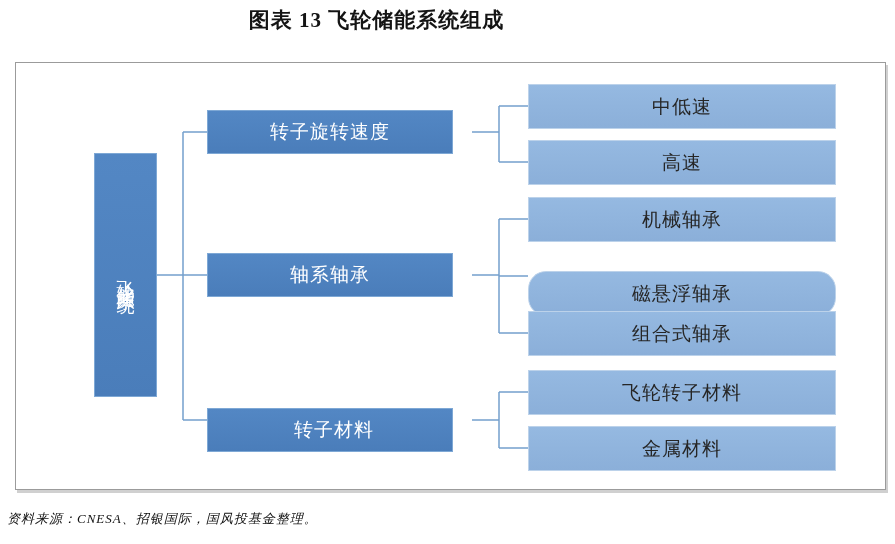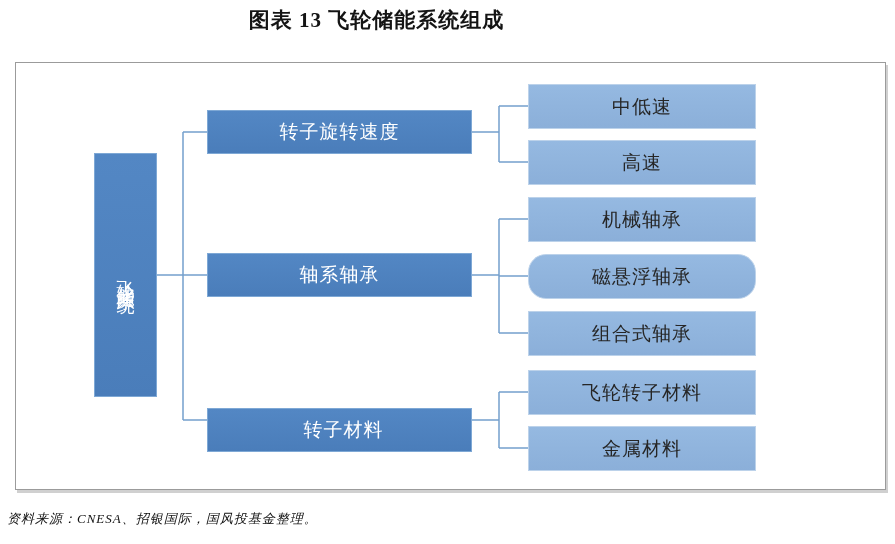--- a/index.html
+++ b/index.html
@@ -32,34 +32,34 @@
     left:78px; top:90px; width:63px; height:244px;
     background:linear-gradient(180deg,#5387c4 0%,#4a7dba 100%);
     border:1px solid #7ea8d5;
     color:#ffffff; font-size:18px;
   }
   .vtext {
     writing-mode:vertical-rl; text-orientation:upright;
     letter-spacing:3px; line-height:1;
   }
   .branch {
-    left:191px; width:265px; height:44px;
+    left:191px; width:246px; height:44px;
     background:linear-gradient(180deg,#5387c4 0%,#4a7dba 100%);
     border:1px solid #7ea8d5;
     color:#ffffff; font-size:19px; letter-spacing:1px;text-align:center;
   }
   .leaf {
-    left:512px; width:228px; height:45px;
+    left:512px; width:308px; height:45px;
     background:linear-gradient(180deg,#95b9e1 0%,#8bafd9 100%);
     border:1px solid #bcd2ea;
     color:#262626; font-size:19px; letter-spacing:1px;
   }
   .b1 { top:47px; }  .b2 { top:190px; }  .b3 { top:345px;padding-left:8px; }
   .l0 { top:21px; }  .l1 { top:77px; }
-  .l2 { top:134px; } .l3 { top:191px;border-radius:18px; } .l4 { top:248px; }
+  .l2 { top:134px; } .l3 { top:208px;border-radius:18px; } .l4 { top:248px; }
   .l5 { top:307px; } .l6 { top:363px; }
   .source {
     position:absolute; left:7px; top:510px;
     font-family:"Liberation Serif", serif; font-style:italic;
     font-size:13px; color:#101010; letter-spacing:1px;
     white-space:nowrap;
   }
 </style>
 </head>
 <body>

